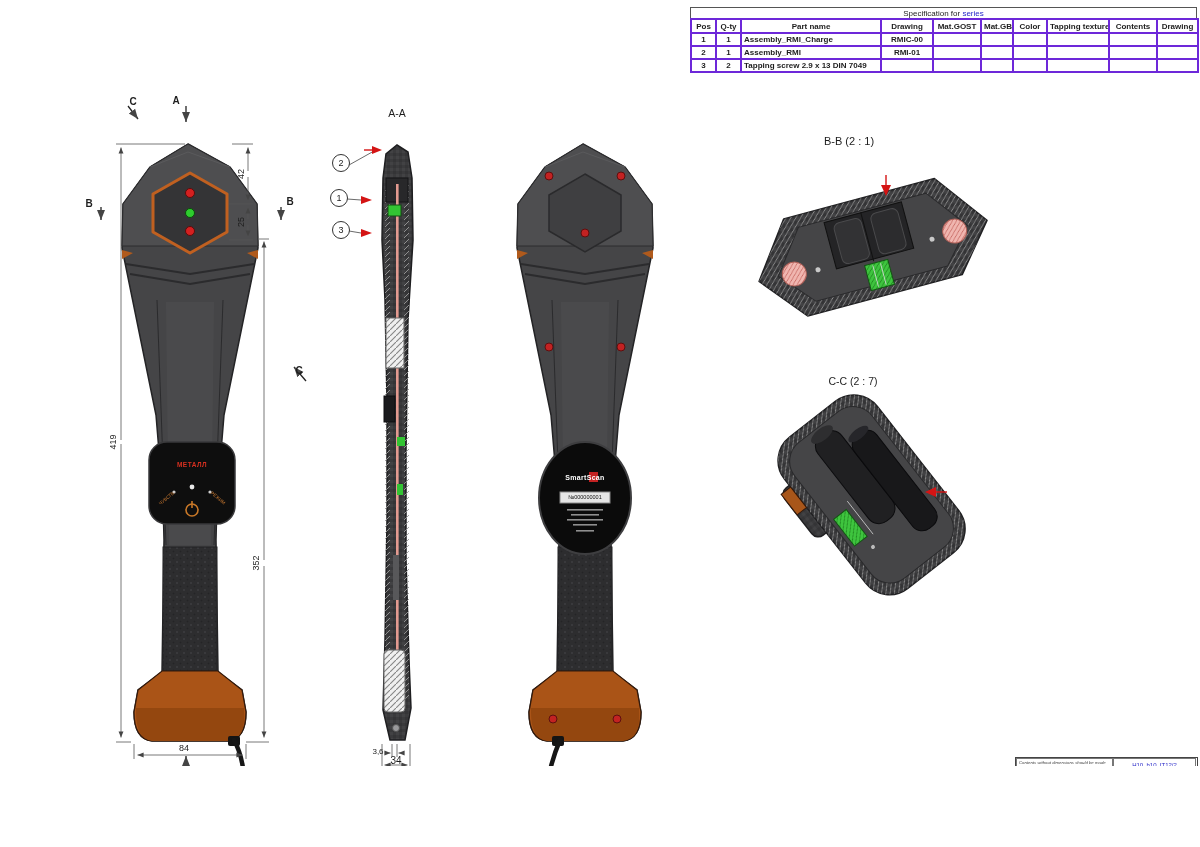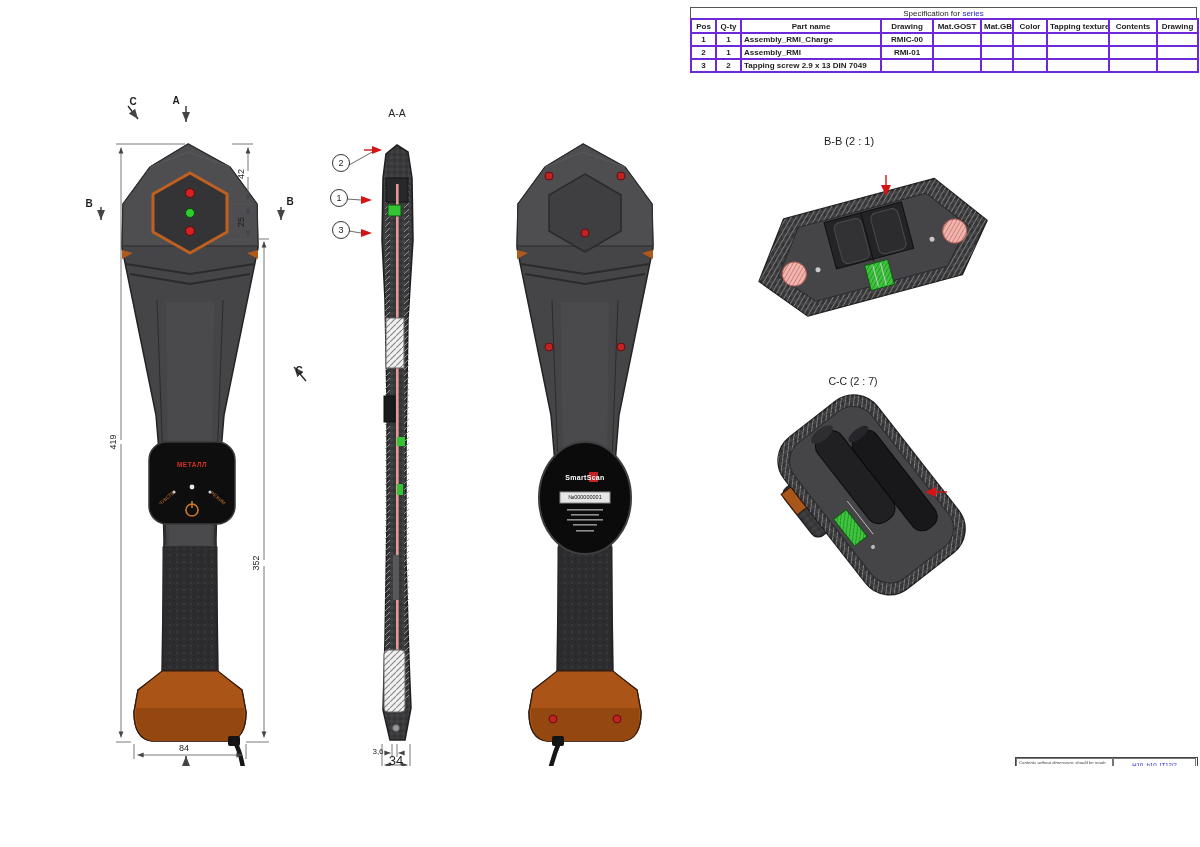--- a/index.html
+++ b/index.html
@@ -314,21 +314,21 @@
 <div class="t" style="left:290px;top:201px;font-size:10px;font-weight:bold">B</div>
 <div class="t" style="left:133px;top:101px;font-size:10px;font-weight:bold">C</div>
 <div class="t" style="left:299px;top:370px;font-size:10px;font-weight:bold">C</div>
 
 <div class="t r" style="left:113px;top:442px;font-size:9px">419</div>
 <div class="t r" style="left:256px;top:563px;font-size:9px">352</div>
 <div class="t r" style="left:241px;top:174px;font-size:9px">42</div>
 <div class="t r" style="left:241px;top:222px;font-size:9px">25</div>
 <div class="t" style="left:184px;top:748px;font-size:9px">84</div>
 <div class="t" style="left:378px;top:751px;font-size:8px">3,6</div>
-<div class="t" style="left:396px;top:760px;font-size:13px">34</div>
+<div class="t" style="left:396px;top:760px;font-size:10px">34</div>
 
 <div class="balloon" style="left:341px;top:163px">
       <span>2</span>
     </div>
 <div class="balloon" style="left:339px;top:198px">
       <span>1</span>
     </div>
 <div class="balloon" style="left:341px;top:230px">
       <span>3</span>
     </div>

